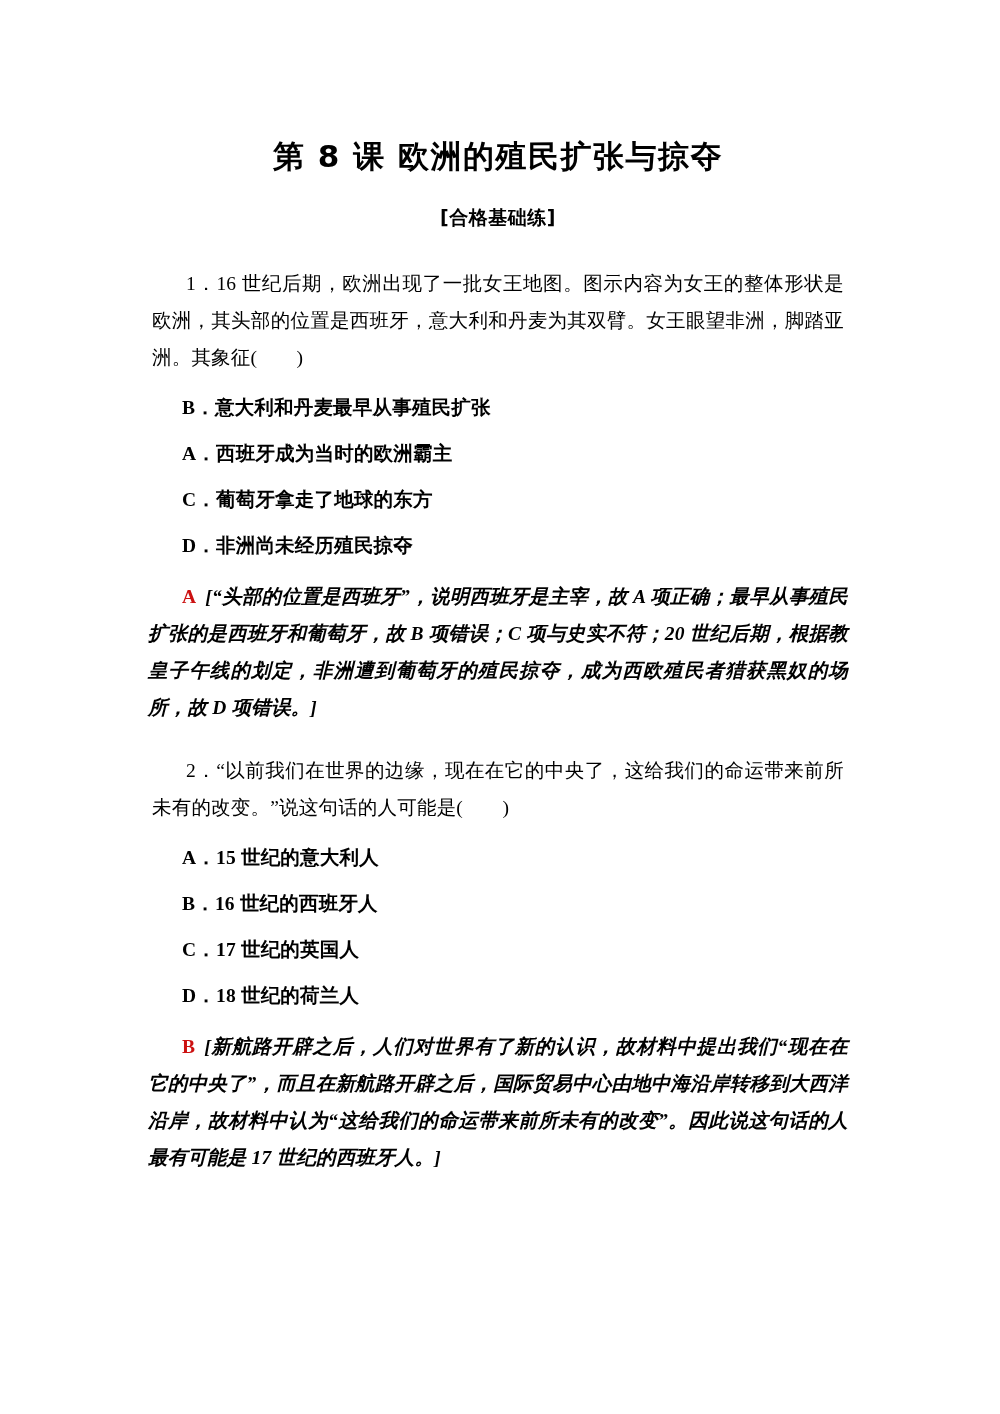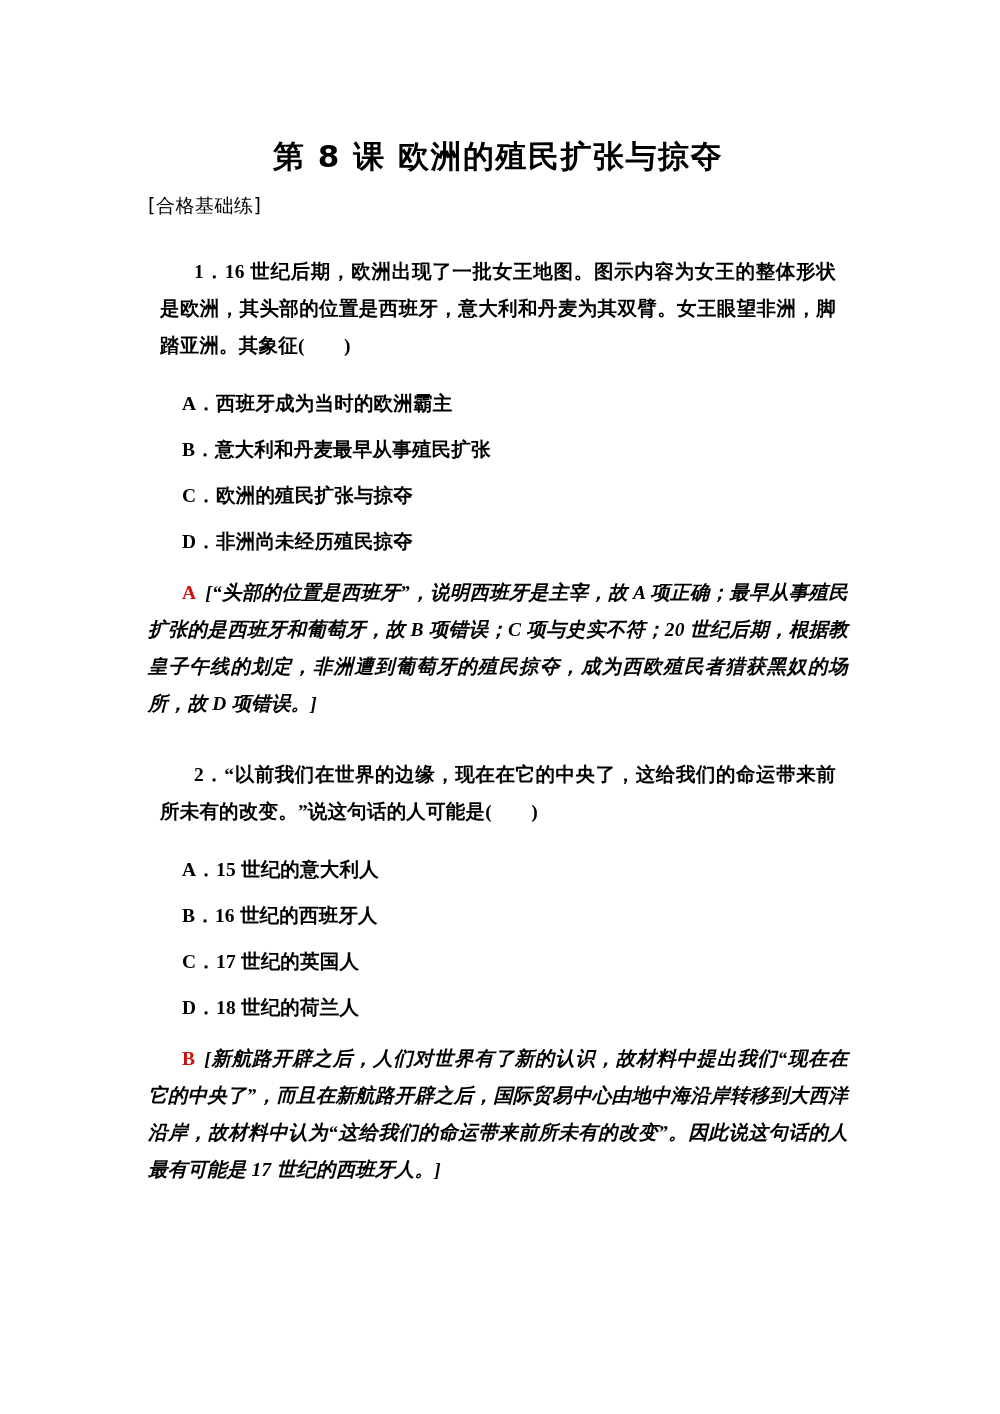--- a/index.html
+++ b/index.html
@@ -40,35 +40,36 @@
   .meta-time {
     margin: 0;
     padding-top: 52px;
     text-align: center;
     font-family: "Liberation Serif", "DejaVu Serif", serif;
     font-weight: bold;
     font-size: 19px;
     letter-spacing: 0.4px;
   }
   .section-label {
-    margin: 0;
+    margin: 12px;
     padding-top: 18px;
+    text-align: center;
     font-family: "DejaVu Sans", "Liberation Sans", sans-serif;
-    font-weight: normal;
+    font-weight: bold;
     font-size: 19px;
     letter-spacing: 0.5px;
   }
 
   
   .q-stem {
-    margin: 12px;
+    margin: 4px;
     padding-top: 22px;
     text-indent: 34px;
     font-family: "Liberation Serif", "DejaVu Serif", serif;
-    font-weight: bold;
+    font-weight: normal;
     font-size: 19.5px;
     line-height: 37px;
     text-align: justify;
     text-justify: inter-ideograph;
     letter-spacing: 0.2px;
   }
 
   
   .opt-list {
     margin: 0;
@@ -120,27 +121,27 @@
     <h1 class="doc-title">第 8 课  欧洲的殖民扩张与掠夺</h1>
 
 
     <p class="section-label">[合格基础练]</p>
 
     <div>
       <p class="q-stem">1．16 世纪后期，欧洲出现了一批女王地图。图示内容为女王的整体形状是欧洲，其头部的位置是西班牙，意大利和丹麦为其双臂。女王眼望非洲，脚踏亚洲。其象征(　　)</p>
 
       <ul class="opt-list">
         <li class="opt">
+          <span class="opt-key">B．</span><span>意大利和丹麦最早从事殖民扩张</span>
+        </li>
+        <li class="opt">
           <span class="opt-key">A．</span><span>西班牙成为当时的欧洲霸主</span>
         </li>
         <li class="opt">
-          <span class="opt-key">B．</span><span>意大利和丹麦最早从事殖民扩张</span>
-        </li>
-        <li class="opt">
-          <span class="opt-key">C．</span><span>欧洲的殖民扩张与掠夺</span>
+          <span class="opt-key">C．</span><span>葡萄牙拿走了地球的东方</span>
         </li>
         <li class="opt">
           <span class="opt-key">D．</span><span>非洲尚未经历殖民掠夺</span>
         </li>
       </ul>
 
       <p class="answer-block">
         <span class="answer-key">A</span><span>[“头部的位置是西班牙”，说明西班牙是主宰，故 A 项正确；最早从事殖民扩张的是西班牙和葡萄牙，故 B 项错误；C 项与史实不符；20 世纪后期，根据教皇子午线的划定，非洲遭到葡萄牙的殖民掠夺，成为西欧殖民者猎获黑奴的场所，故 D 项错误。]</span>
       </p>
     </div>

